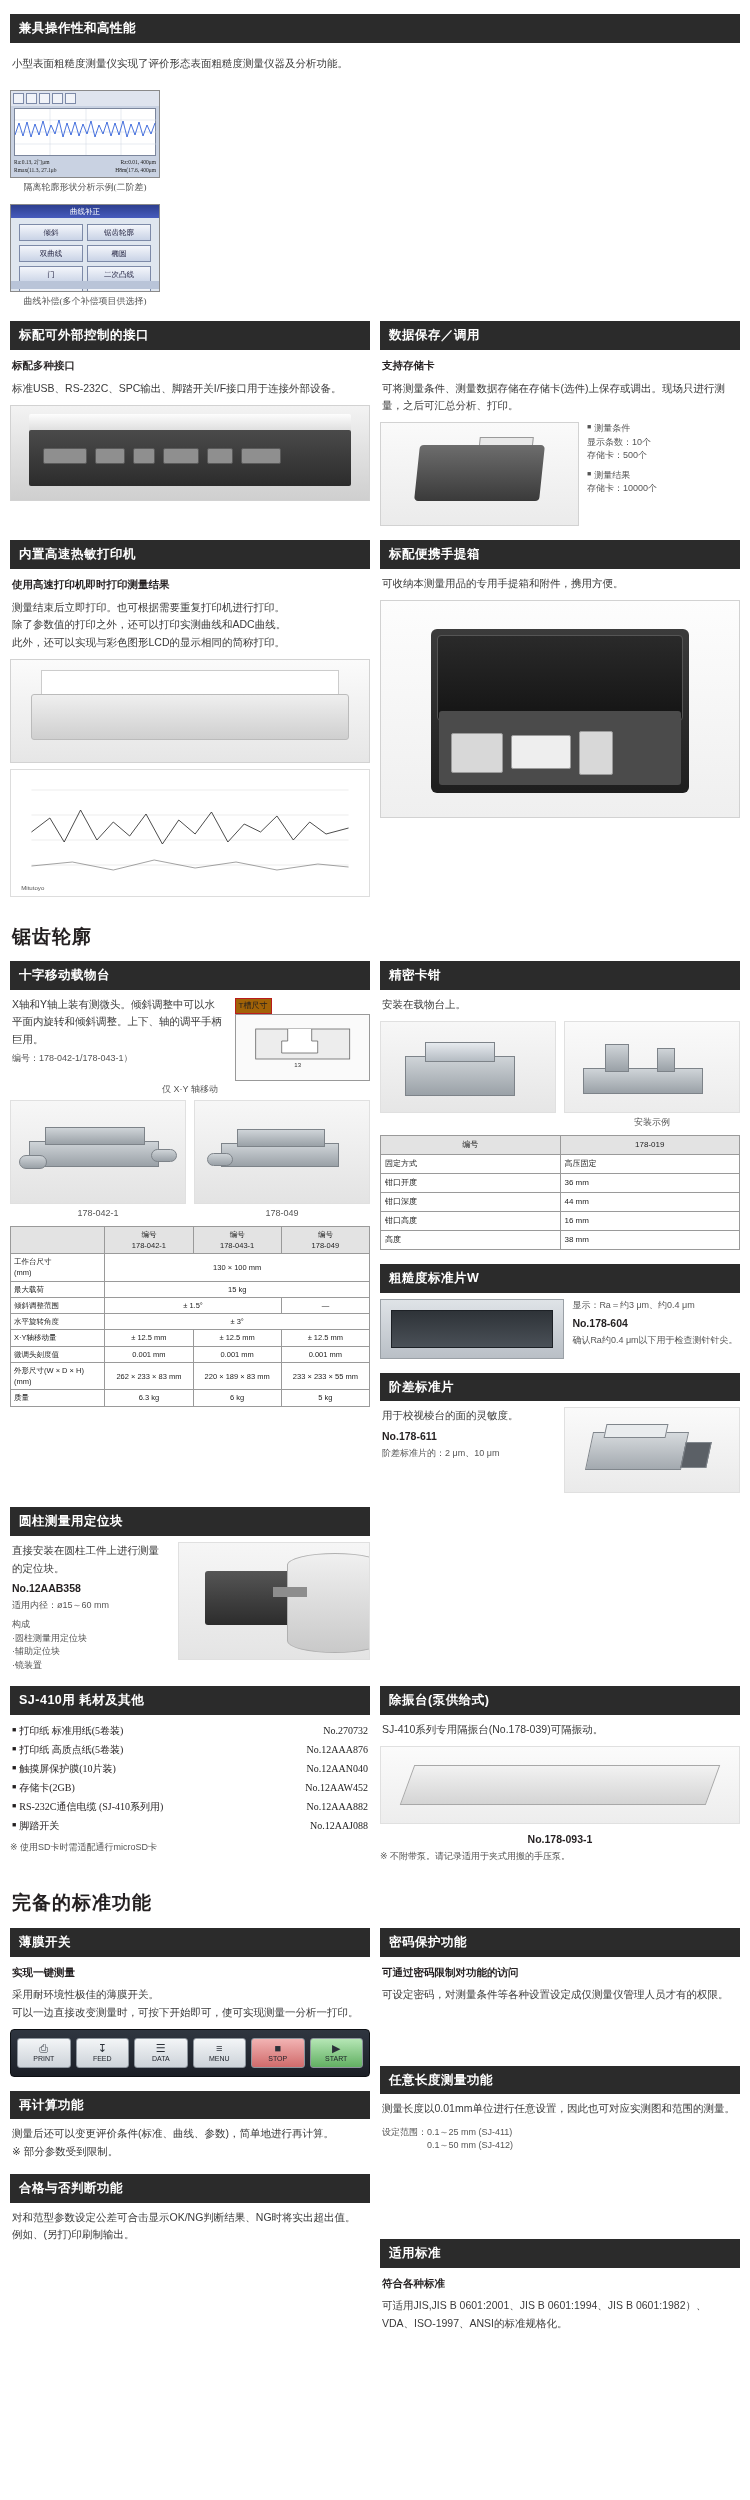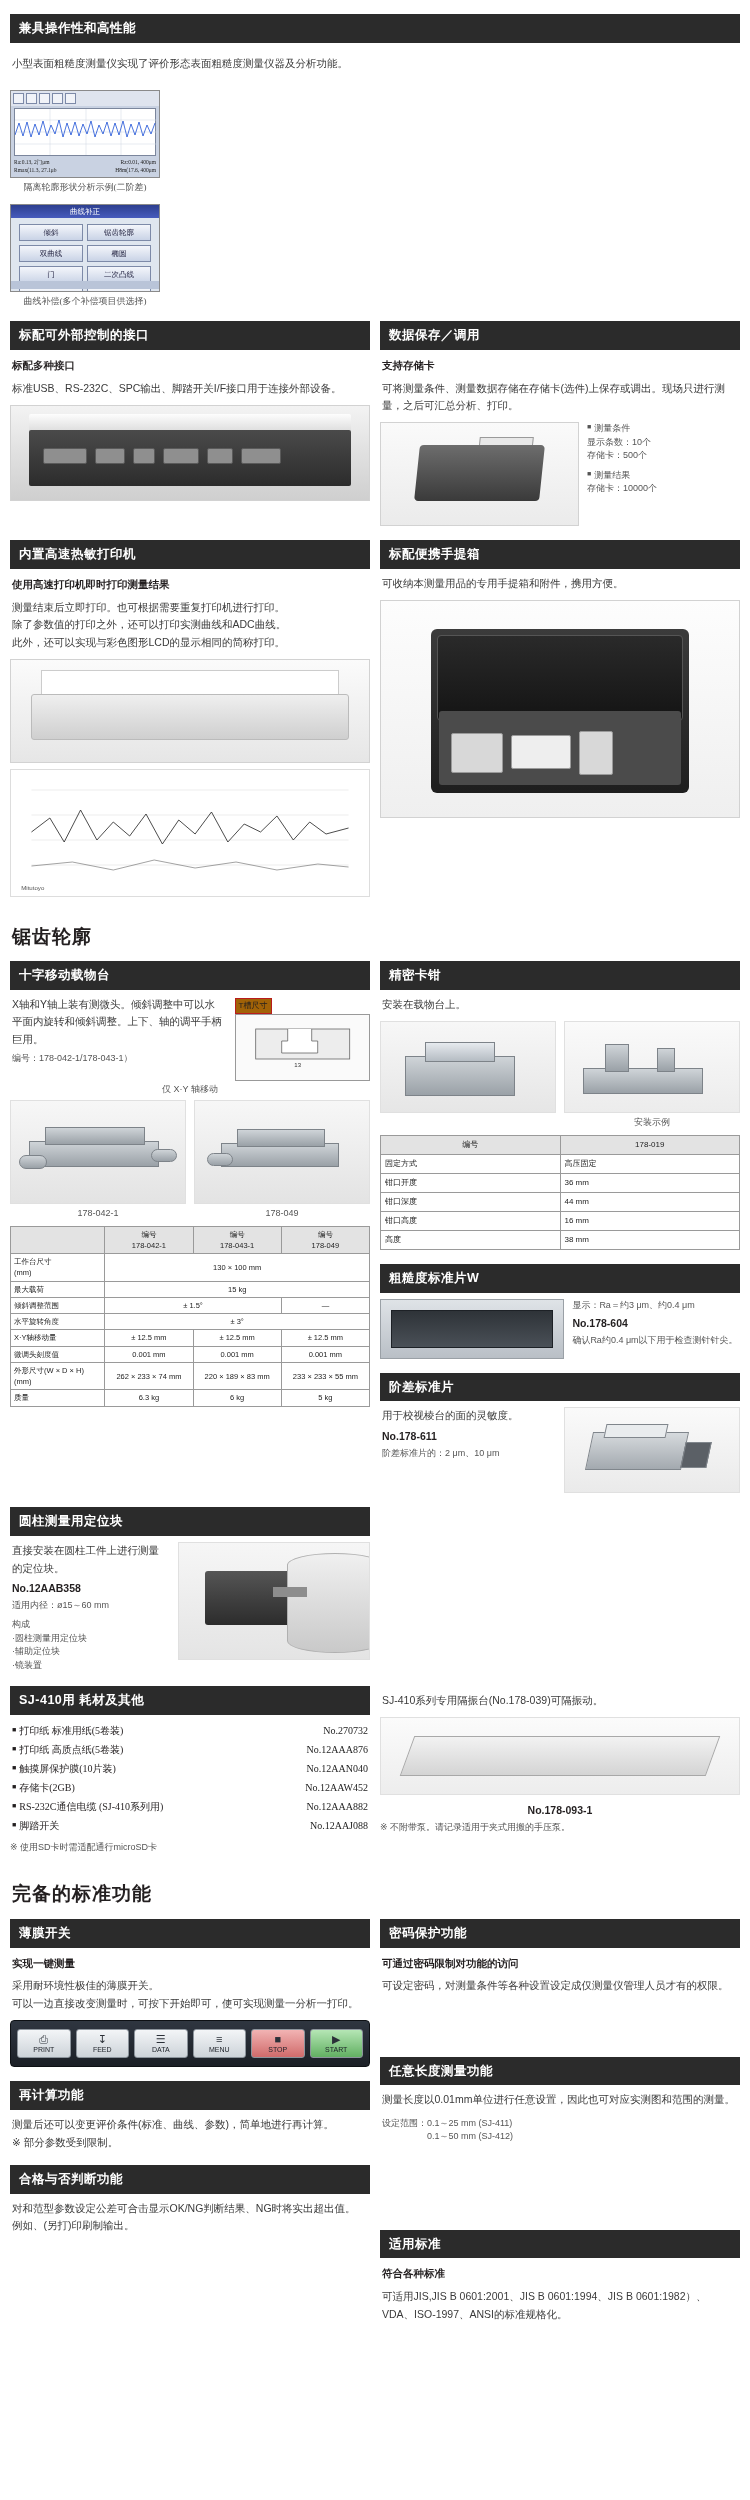--- a/index.html
+++ b/index.html
@@ -408,21 +408,21 @@
             </tr>
           <tr>
               <td class="l">微调头刻度值</td>
               <td>0.001 mm</td>
               <td>0.001 mm</td>
               <td>0.001 mm</td>
             </tr>
           <tr>
               <td class="l" style="white-space:pre-line">外形尺寸(W × D × H)
 (mm)</td>
-              <td>262 × 233 × 74 mm</td>
+              <td>262 × 233 × 83 mm</td>
               <td>220 × 189 × 83 mm</td>
               <td>233 × 233 × 55 mm</td>
             </tr>
           <tr>
               <td class="l">质量</td>
               <td>6.3 kg</td>
               <td>6 kg</td>
               <td>5 kg</td>
             </tr>
         </tbody>
@@ -561,20 +561,21 @@
             <span class="n">No.12AAA882</span>
           </div>
         <div class="pl">
             <span class="bullet">脚踏开关</span>
             <span class="n">No.12AAJ088</span>
           </div>
       </div>
       <div class="note mt6">※ 使用SD卡时需适配通行microSD卡</div>
     </div>
     <div class="col">
+      <div class="hbar">除振台(泵供给式)</div>
       <div class="body-text">SJ-410系列专用隔振台(No.178-039)可隔振动。</div>
       <div class="acc-photo vib-photo">
         <div class="vib-plate"></div>
       </div>
       <div class="subhdr" style="text-align:center">No.178-093-1</div>
       <div class="note">※ 不附带泵。请记录适用于夹式用搬的手压泵。</div>
     </div>
   </div>
 
   <div class="bigtitle">完备的标准功能</div>

